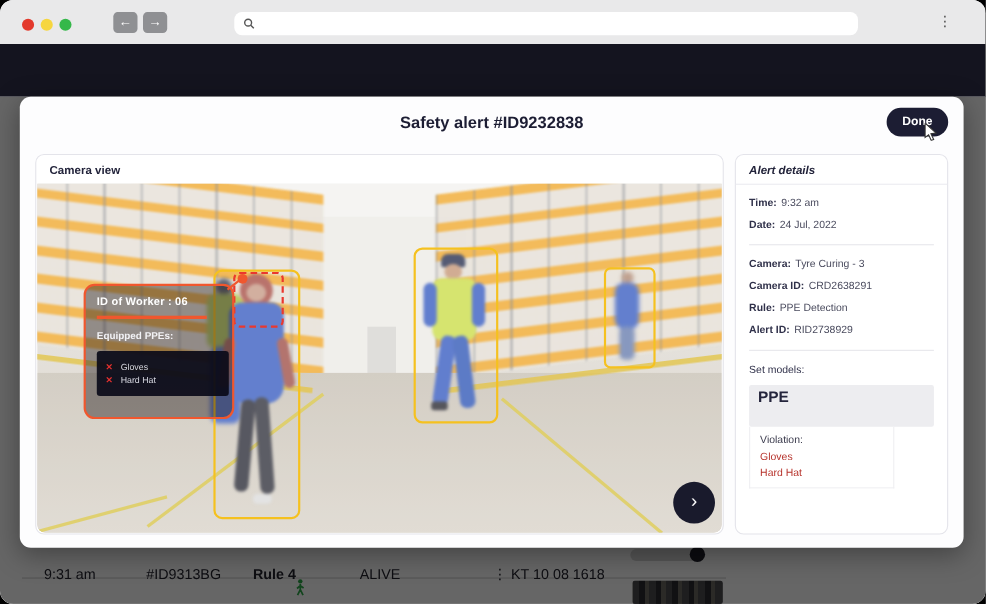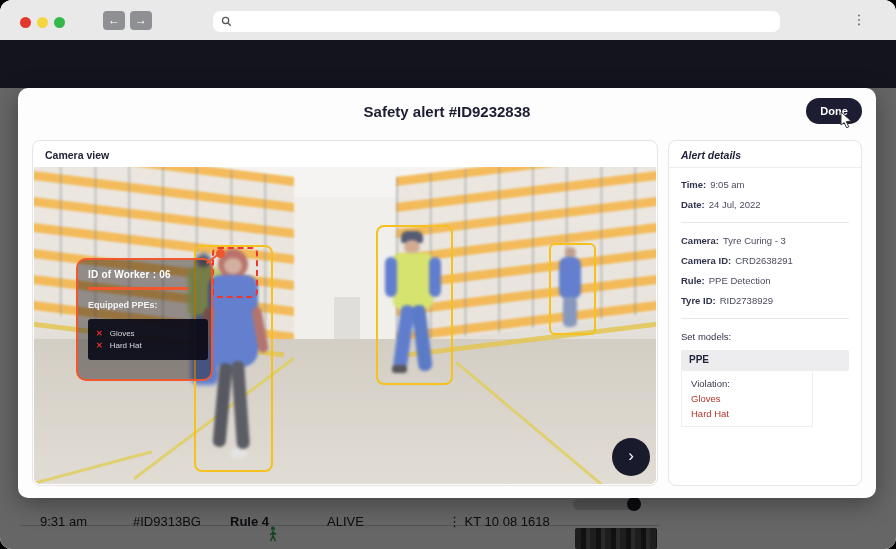--- a/index.html
+++ b/index.html
@@ -137,21 +137,21 @@
   
   .alertpanel{left:650px;top:52px;width:194px;height:346px;border:1px solid #e4e4ea;border-radius:8px;
               box-sizing:border-box;background:#fff;}
   .ap-hd{left:0;top:0;width:100%;height:27px;border-bottom:1px solid #ececf0;box-sizing:border-box;}
   .ap-hd span{position:absolute;left:12px;top:8px;font-size:10.5px;font-weight:700;color:#22233a;font-style:italic;}
   .ap-body{left:12px;top:38px;width:168px;}
   .fld{margin-bottom:9px;font-size:9.5px;color:#4a4b5e;}
   .fld b{color:#30314a;margin-right:4px;font-weight:700;}
   .divider{height:1px;background:#e7e7ec;margin:12px 0;}
   .setlbl{font-size:9.5px;font-weight:400;color:#30314a;margin:2px 0 8px 0;}
-  .ppebar{height:21px;background:#ededf0;border-radius:2px;font-size:10px;font-weight:700;color:#24253c;
+  .ppebar{height:38px;background:#ededf0;border-radius:2px;font-size:14px;font-weight:700;color:#24253c;
           line-height:20px;padding-left:8px;}
   .violbox{width:112px;border:1px solid #efeff2;border-top:none;padding:7px 9px;}
   .viol-lbl{font-size:9.5px;color:#3a3a4c;}
   .viol-item{font-size:9.5px;color:#b7342d;margin-top:4px;}
 </style>
 </head>
 <body>
 
 <div class="screen">
 
@@ -309,27 +309,27 @@
 
         <div class="abs nextbtn"><span>›</span></div>
       </div>
     </div>
 
     <div class="abs alertpanel">
       <div class="abs ap-hd">
         <span>Alert details</span>
       </div>
       <div class="abs ap-body">
-        <div class="fld"><b>Time:</b><span>9:05 am</span></div>
+        <div class="fld"><b>Time:</b><span>9:32 am</span></div>
         <div class="fld"><b>Date:</b><span>24 Jul, 2022</span></div>
         <div class="divider"></div>
         <div class="fld"><b>Camera:</b><span>Tyre Curing - 3</span></div>
         <div class="fld"><b>Camera ID:</b><span>CRD2638291</span></div>
         <div class="fld"><b>Rule:</b><span>PPE Detection</span></div>
-        <div class="fld"><b>Tyre ID:</b><span>RID2738929</span></div>
+        <div class="fld"><b>Alert ID:</b><span>RID2738929</span></div>
         <div class="divider"></div>
         <div class="setlbl">Set models:</div>
         <div class="ppebar">PPE</div>
         <div class="violbox">
           <div class="viol-lbl">Violation:</div>
           <div class="viol-item">Gloves</div>
           <div class="viol-item">Hard Hat</div>
         </div>
       </div>
     </div>

